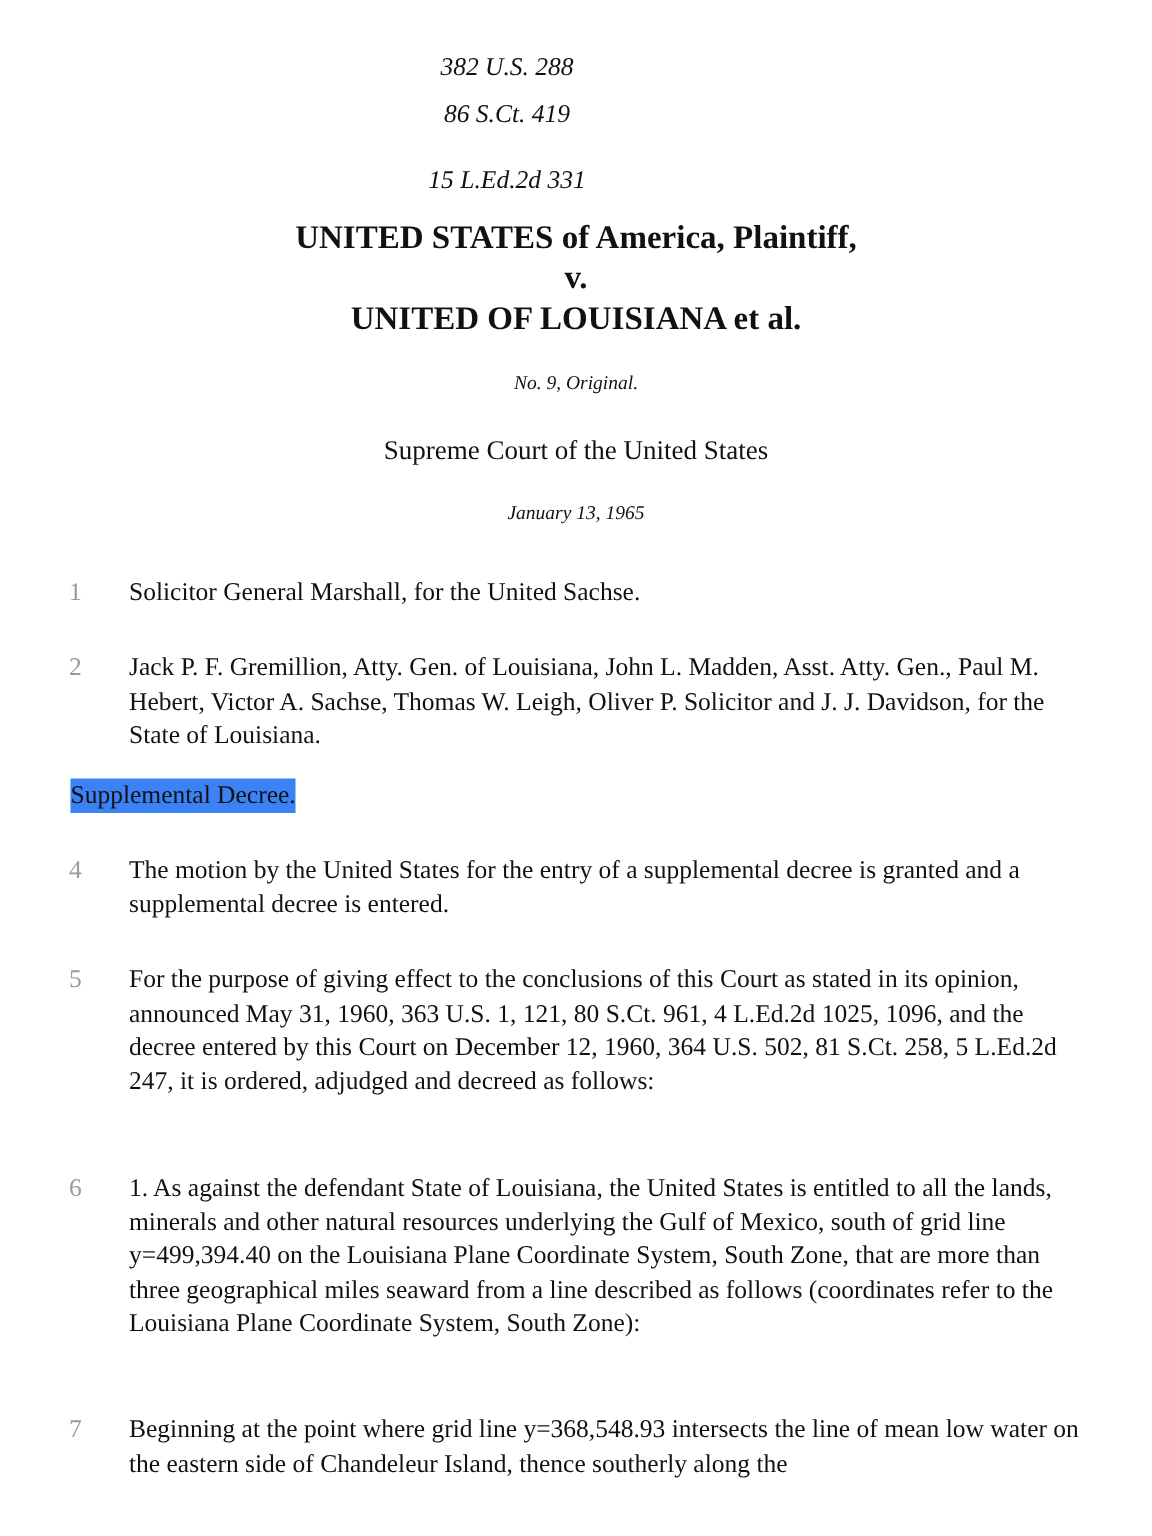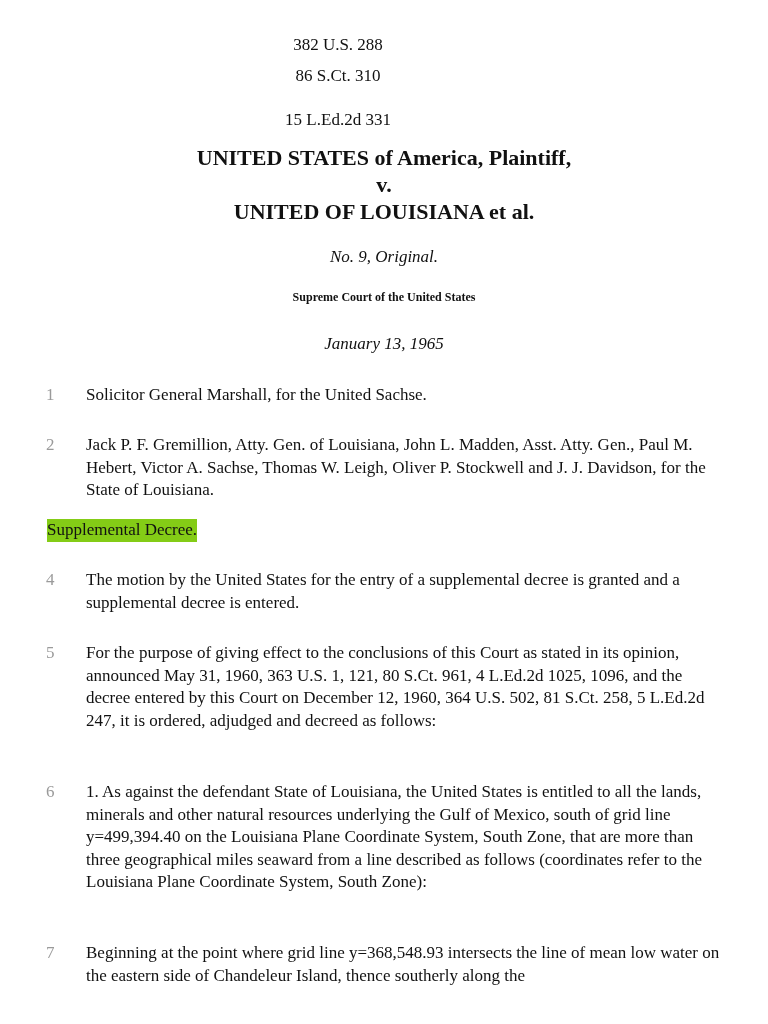--- a/index.html
+++ b/index.html
@@ -1,61 +1,61 @@
 <!DOCTYPE html>
 <html><head>
   <meta charset="utf-8">
   <style>
     html, body { margin: 0; padding: 0; background: #ffffff; }
     body {
       width: 768px; height: 1024px; overflow: hidden; position: relative;
       font-family: "Liberation Serif", "DejaVu Serif", serif;
       color: #111111;
     }
-    .cite { position: absolute; left: 0; width: 676px; text-align: center; font-size: 17px; }
+    .cite { position: absolute; left: 0; width: 676px; text-align: center; font-size: 17px; font-style: italic; }
     .title { position: absolute; left: 0; width: 768px; text-align: center; font-weight: bold; font-size: 22px; line-height: 27px; }
-    .center { position: absolute; left: 0; width: 768px; text-align: center; font-size: 17px; }
+    .center { position: absolute; left: 0; width: 768px; text-align: center; font-size: 13px; }
     .italic { font-style: italic; }
-    .bold { font-weight: bold; font-size: 12px; text-align: center; }
+    .bold { font-weight: normal; font-size: 18px; text-align: center; }
     .para { position: absolute; left: 0; width: 768px; font-size: 17px; line-height: 22.6px; }
     .pnum { position: absolute; left: 46px; top: 0; color: #9a9a9a; font-size: 17px; }
     .ptext { position: absolute; left: 86px; top: 0; width: 640px; }
     .plain { position: absolute; left: 47px; font-size: 17px; }
     .pnum-hidden { position: absolute; left: 46px; color: #9a9a9a; font-size: 17px; }
   </style>
 </head>
 <body>
 
 <div class="cite" style="top:35px;">382 U.S. 288</div>
-<div class="cite" style="top:66px;">86 S.Ct. 310</div>
+<div class="cite" style="top:66px;">86 S.Ct. 419</div>
 <div class="cite" style="top:110px;">15 L.Ed.2d 331</div>
 
 <div>
   <div class="title" style="top:144px;">UNITED STATES of America, Plaintiff,</div>
   <div class="title" style="top:171px;">v.</div>
   <div class="title" style="top:198px;">UNITED OF LOUISIANA et al.</div>
 </div>
 
 <div class="center italic" style="top:247px;">No. 9, Original.</div>
 <div class="center bold" style="top:290px;">Supreme Court of the United States</div>
 <div class="center italic" style="top:334px;">January 13, 1965</div>
 
 <div class="para" style="top:384px;">
   <span class="pnum">1</span>
   <div class="ptext">Solicitor General Marshall, for the United Sachse.</div>
 </div>
 
 <div class="para" style="top:434px;">
   <span class="pnum">2</span>
-  <div class="ptext">Jack P. F. Gremillion, Atty. Gen. of Louisiana, John L. Madden, Asst. Atty. Gen., Paul M. Hebert, Victor A. Sachse, Thomas W. Leigh, Oliver P. Stockwell and J. J. Davidson, for the State of Louisiana.</div>
+  <div class="ptext">Jack P. F. Gremillion, Atty. Gen. of Louisiana, John L. Madden, Asst. Atty. Gen., Paul M. Hebert, Victor A. Sachse, Thomas W. Leigh, Oliver P. Solicitor and J. J. Davidson, for the State of Louisiana.</div>
 </div>
 
 <div class="para" style="top:519px;">
   <span class="pnum-hidden" style="top:0;">3</span>
-  <div class="plain" style="top:0; background:#84cc16;">Supplemental Decree.</div>
+  <div class="plain" style="top:0; background:#3b82f6;">Supplemental Decree.</div>
 </div>
 
 <div class="para" style="top:569px;">
   <span class="pnum">4</span>
   <div class="ptext">The motion by the United States for the entry of a supplemental decree is granted and a supplemental decree is entered.</div>
 </div>
 
 <div class="para" style="top:642px;">
   <span class="pnum">5</span>
   <div class="ptext">For the purpose of giving effect to the conclusions of this Court as stated in its opinion, announced May 31, 1960, 363 U.S. 1, 121, 80 S.Ct. 961, 4 L.Ed.2d 1025, 1096, and the decree entered by this Court on December 12, 1960, 364 U.S. 502, 81 S.Ct. 258, 5 L.Ed.2d 247, it is ordered, adjudged and decreed as follows:</div>

